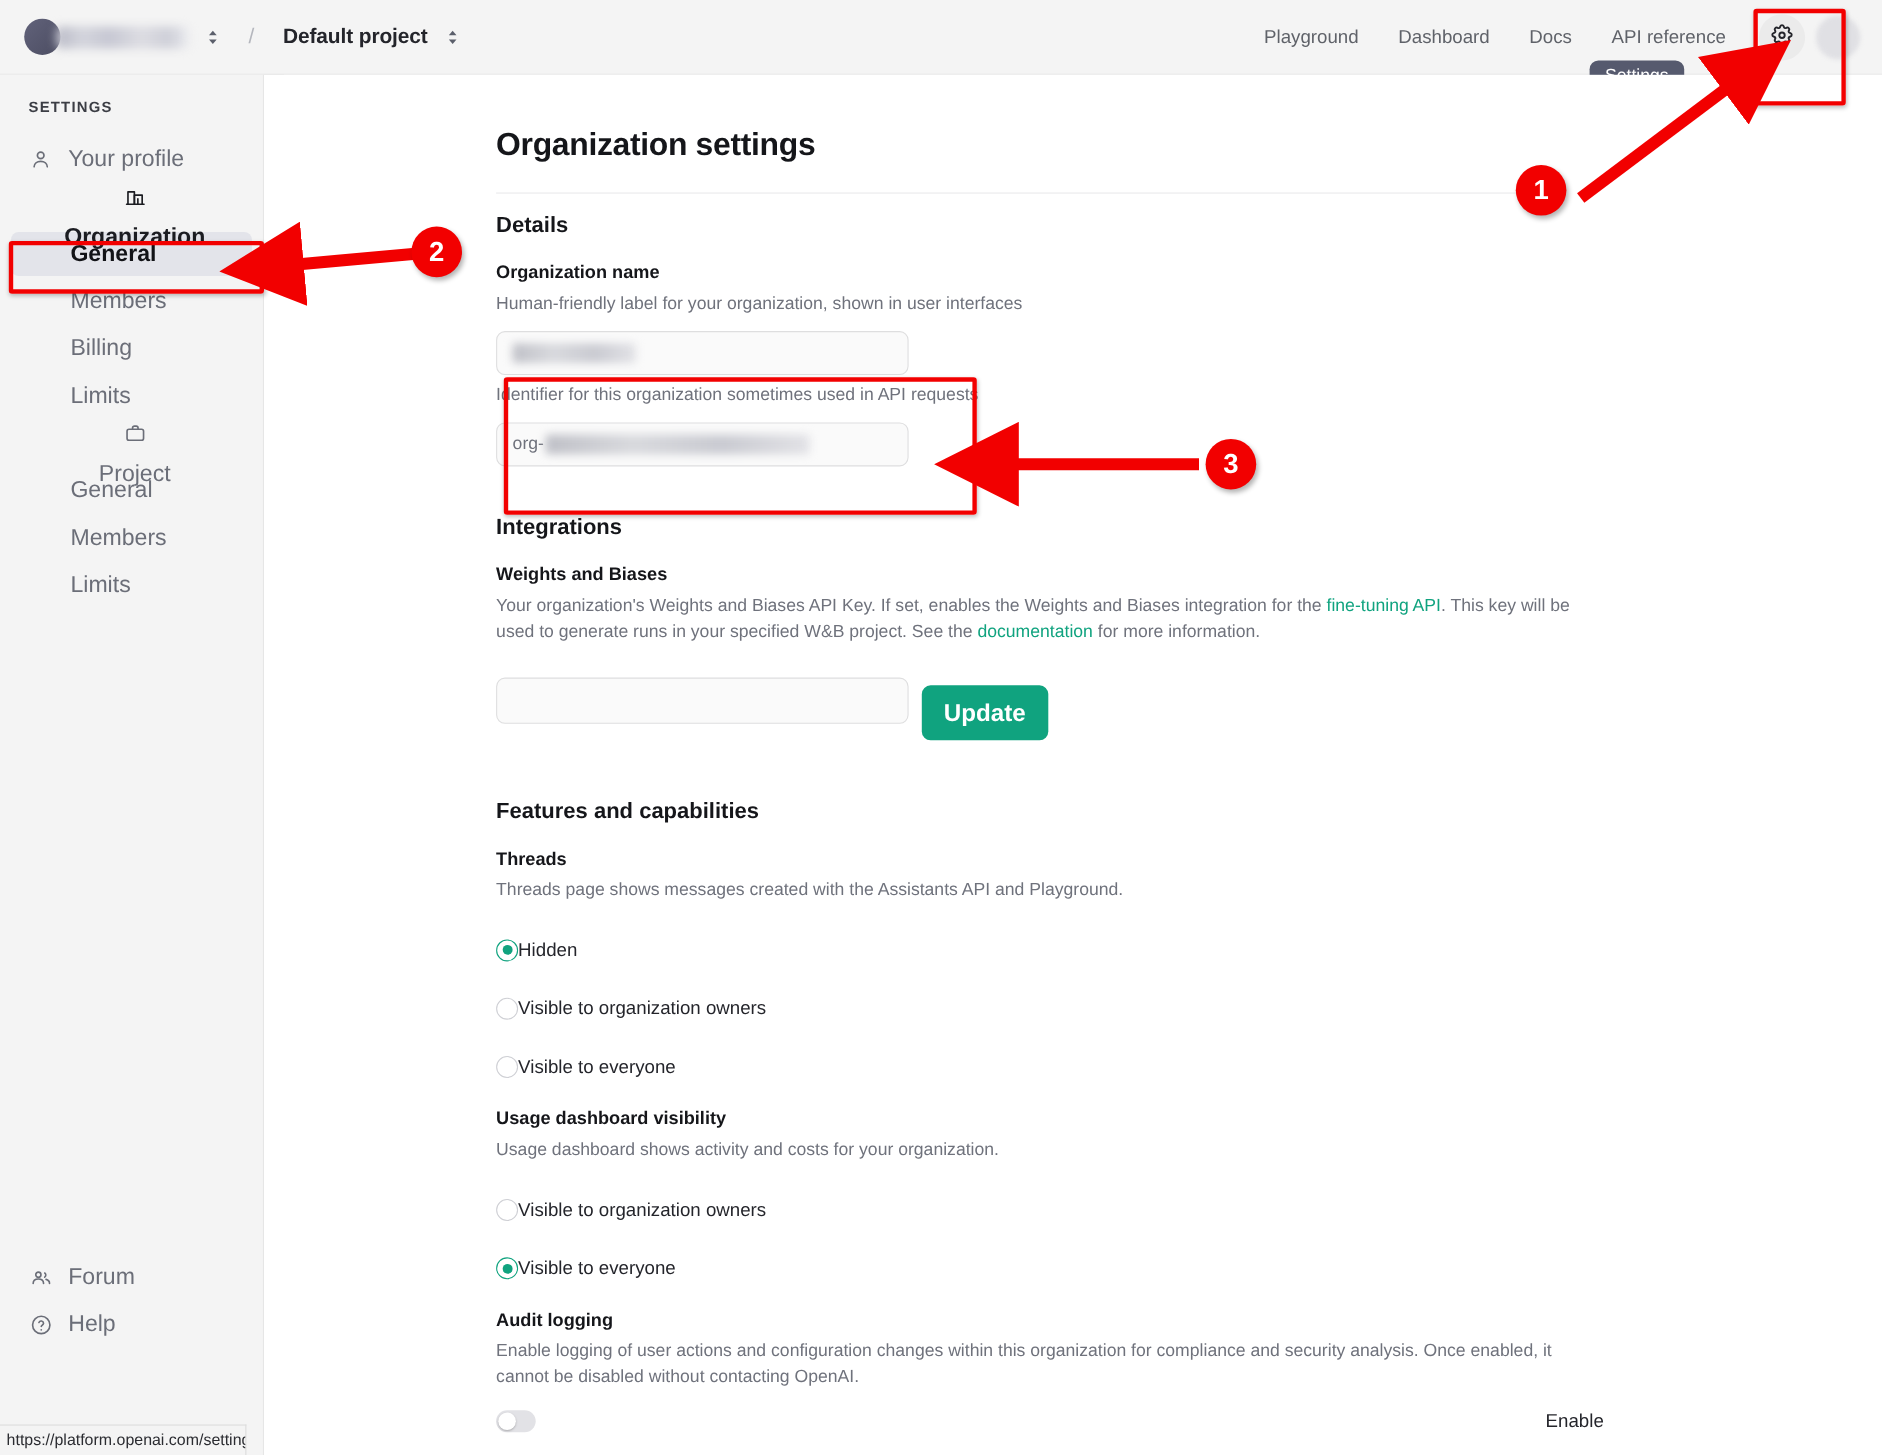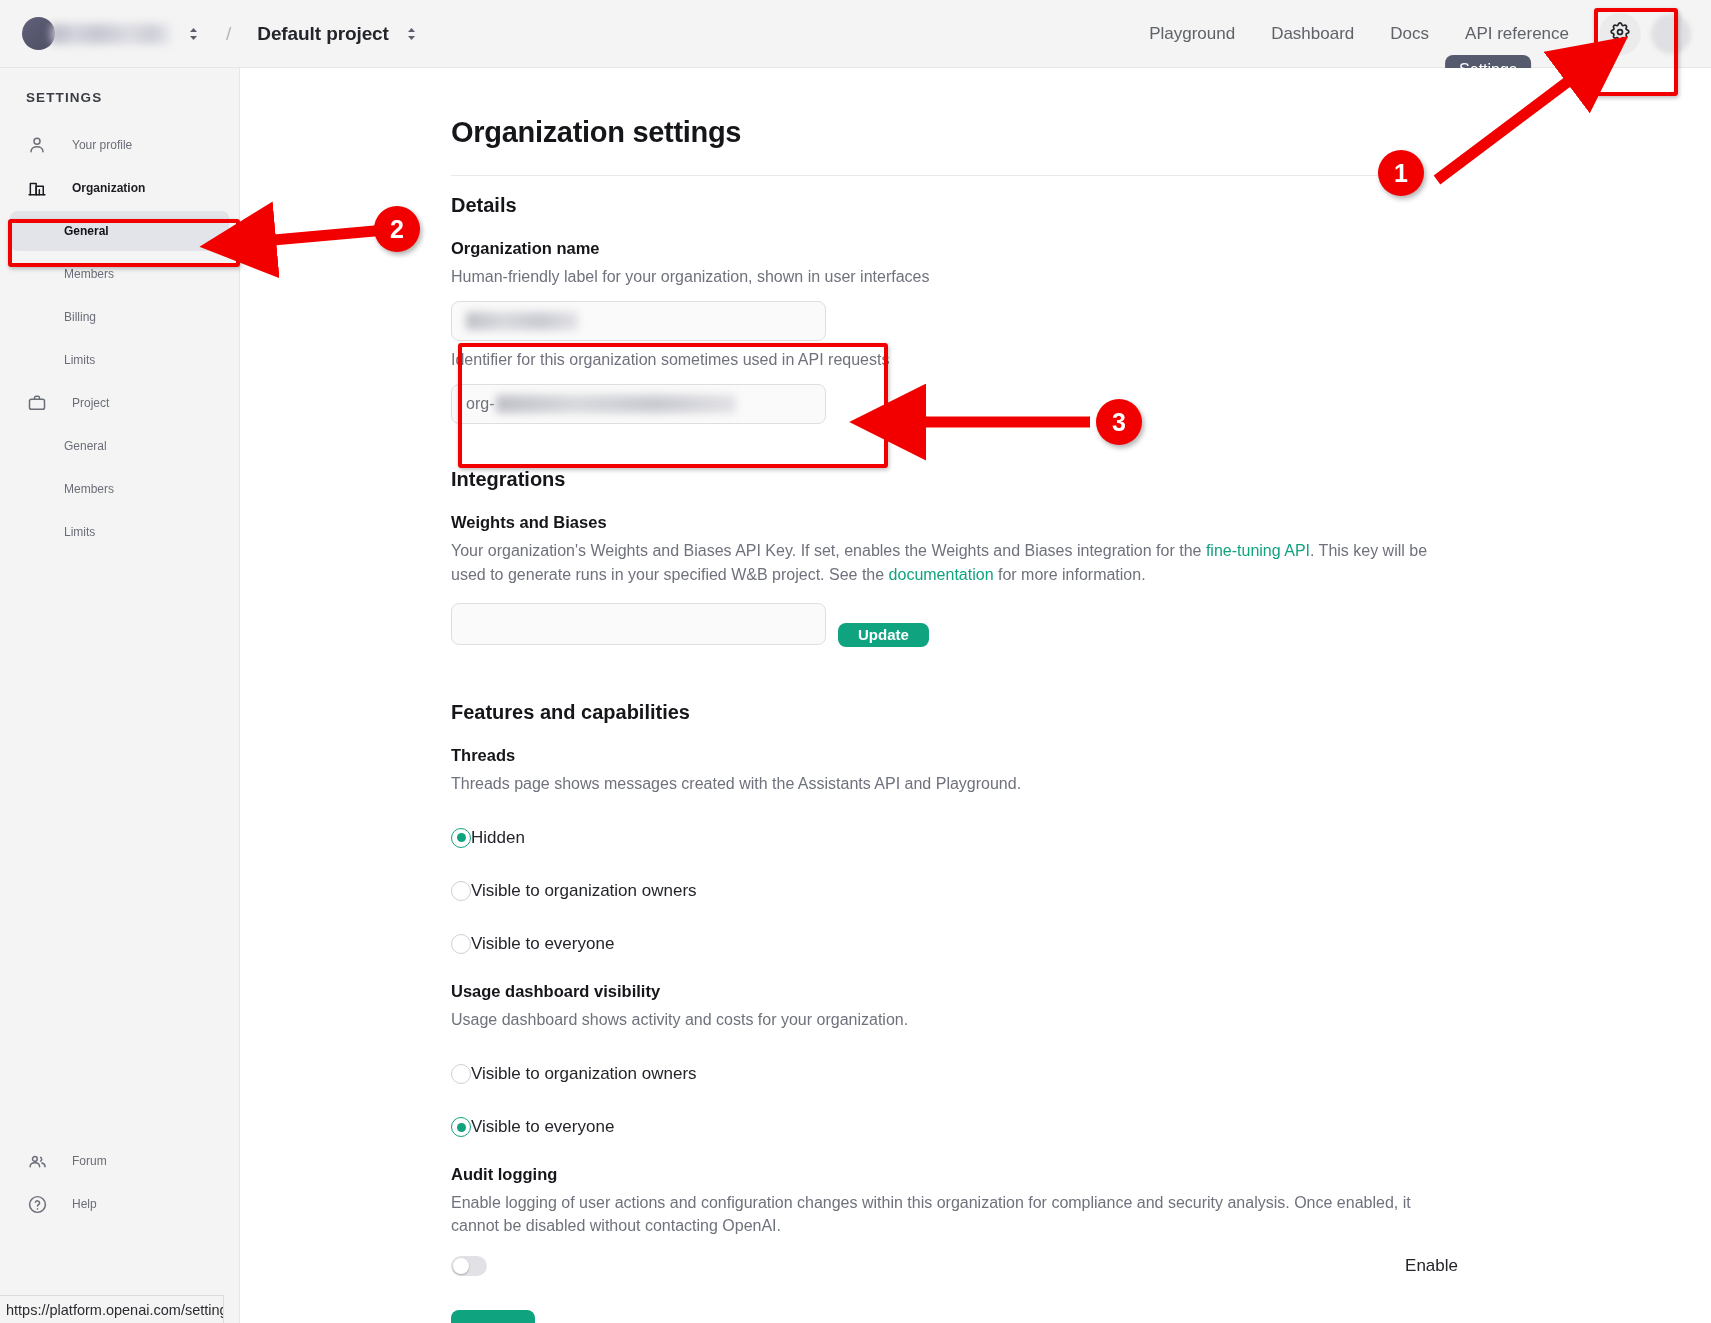--- a/index.html
+++ b/index.html
@@ -62,27 +62,27 @@
   .sidebar {
     position: absolute; top: 68px; left: 0; width: 240px; height: 1255px;
     background: #f4f4f4; border-right: 1px solid #e6e6e6;
   }
   .side-title {
     font-size: 13.5px; font-weight: 700; letter-spacing: 1.1px;
     color: #3b3d44; padding: 22px 0 0 26px;
   }
   .nav-list { margin-top: 20px; }
   .nav-item {
-    display: flex; align-items: center; gap: 24px;
+    display: flex; align-items: center; gap: 14px;
     height: 40px; padding-left: 26px; margin: 3px 10px 3px 10px;
     padding-right: 10px;
     border-radius: 7px; cursor: pointer;
-    font-size: 12px; color: #6b6e78;
-  }
-  .nav-item.group { color: #1b1c21; font-weight: 700; padding-left: 16px; }
+    font-size: 21px; color: #6b6e78;
+  }
+  .nav-item.group { color: #1b1c21; font-weight: 700; padding-left: 16px; flex-direction: column; }
   .nav-item.sub { padding-left: 54px; }
   .nav-item.active { background: #e3e4ea; color: #121317; font-weight: 700; }
   .nav-ico { width: 22px; height: 22px; display: inline-flex; align-items: center; justify-content: center; flex: 0 0 auto; }
 
   .side-bottom { position: absolute; left: 0; bottom: 96px; width: 240px; }
   .side-bottom .nav-item { padding-left: 16px; }
 
   .statusbar {
     position: absolute; left: 0; bottom: 0; width: 224px; height: 28px;
     background: #f4f4f4; border-top: 1px solid #dcdcdc; border-right: 1px solid #dcdcdc;
@@ -117,21 +117,21 @@
   }
   .orgid-blur { width: 240px; margin-left: 2px; }
 
   .wb-row { display: flex; align-items: center; gap: 12px; margin-top: 15px; }
   .wb-input {
     width: 375px; height: 42px; border: 1px solid #dededf; border-radius: 8px;
     background: #fafafa;
   }
   .btn-green {
     background: #10a37f; color: #fff; border: none; border-radius: 8px;
-    font-size: 15px; font-weight: 700; padding: 0 20px; height: 24px;
+    font-size: 22px; font-weight: 700; padding: 0 20px; height: 50px;
     cursor: pointer; font-family: "Liberation Sans", sans-serif; margin-top: 22px;
   }
 
   .radio-row { display: flex; align-items: center; margin-top: 33px; cursor: pointer; }
   .radio {
     width: 20px; height: 20px; border-radius: 50%;
     border: 1.6px solid #cfd0d5; background: #fff; flex: 0 0 auto;
     display: flex; align-items: center; justify-content: center;
   }
   .radio.on { border-color: #10a37f; }

